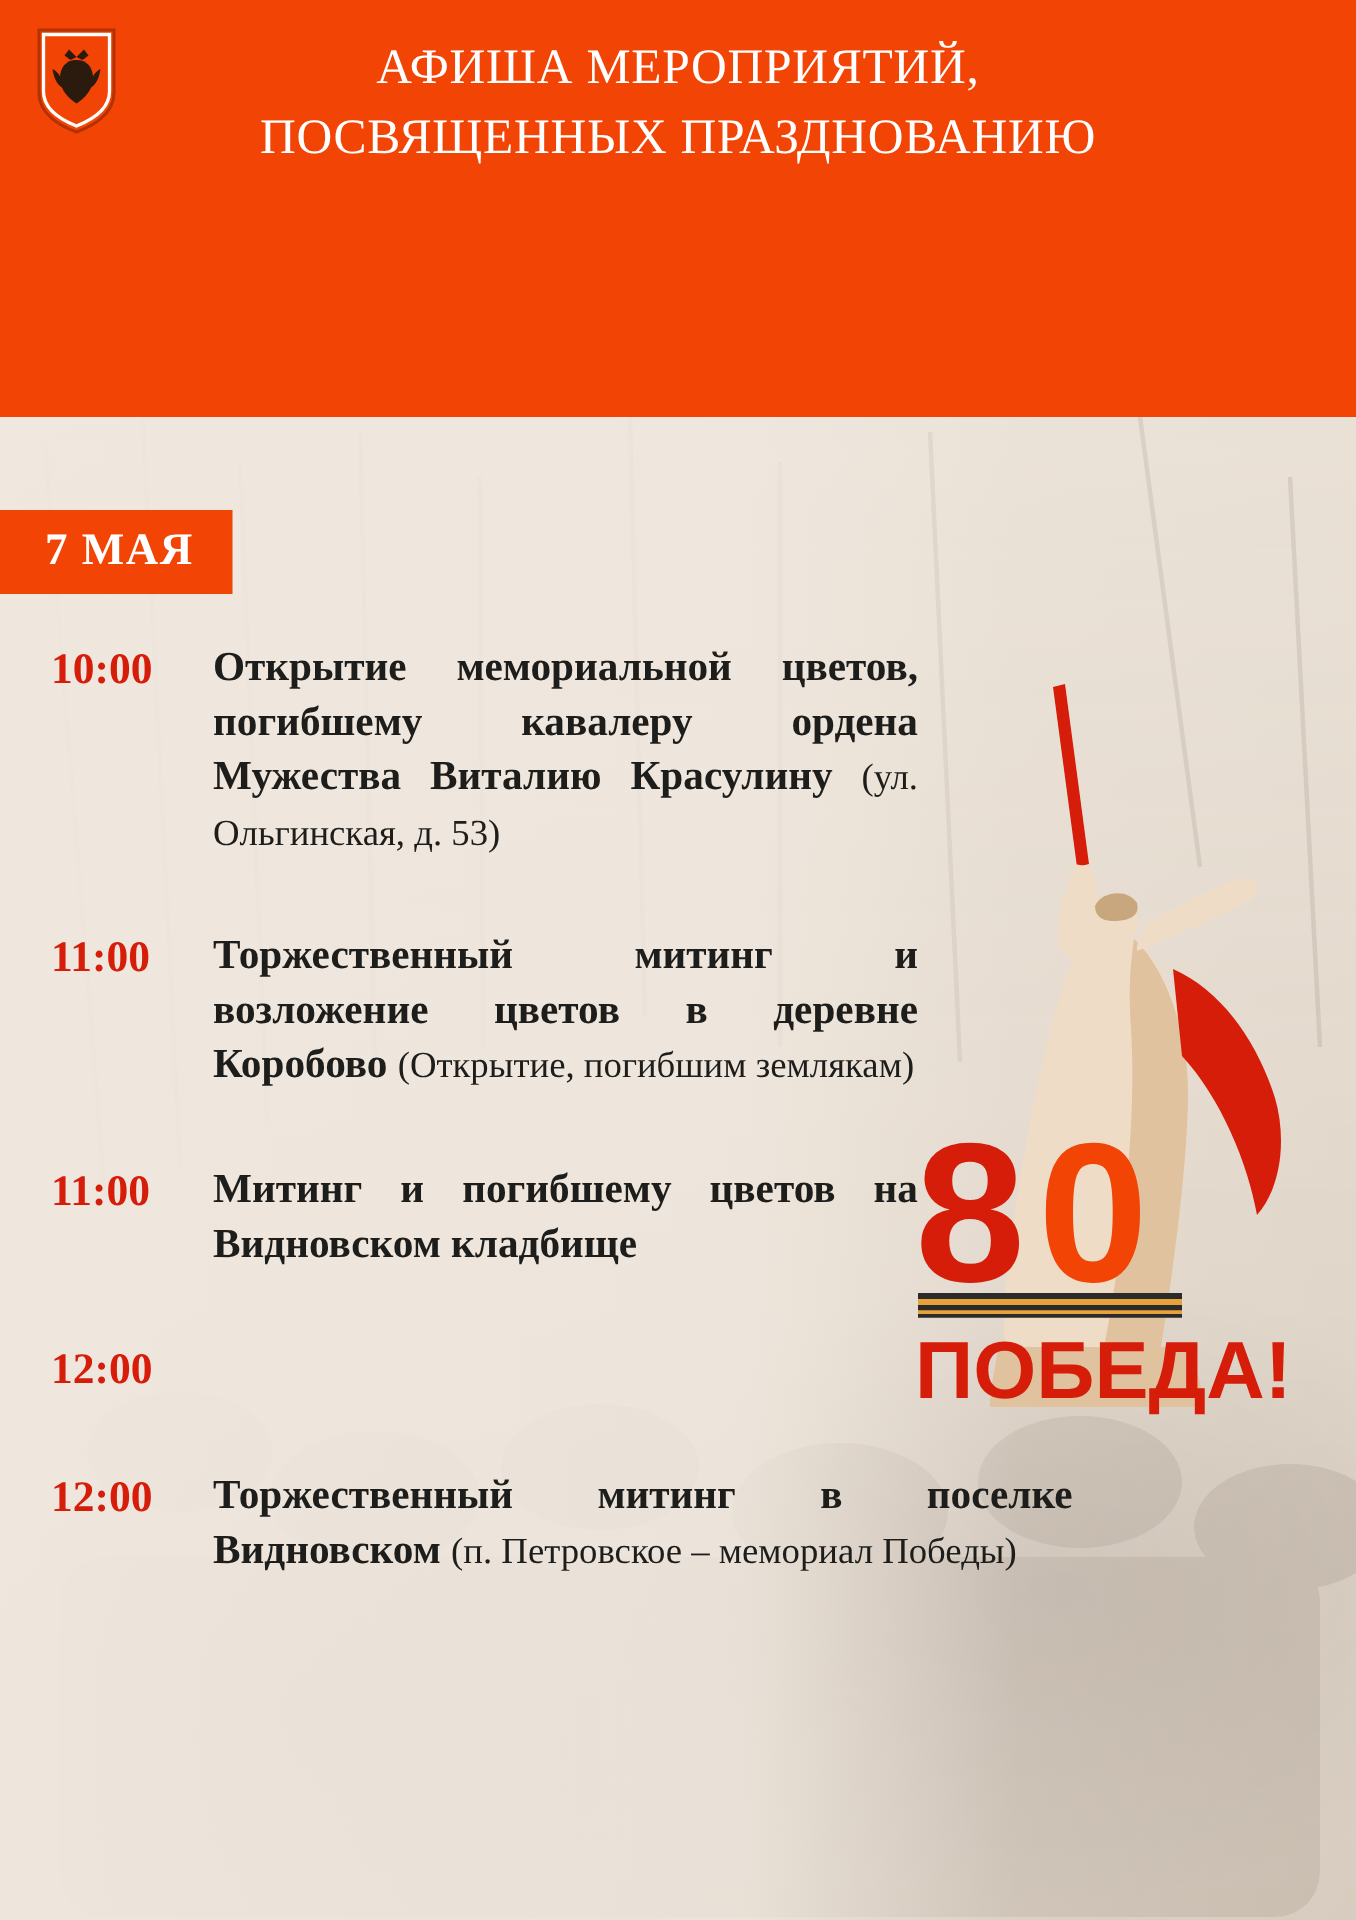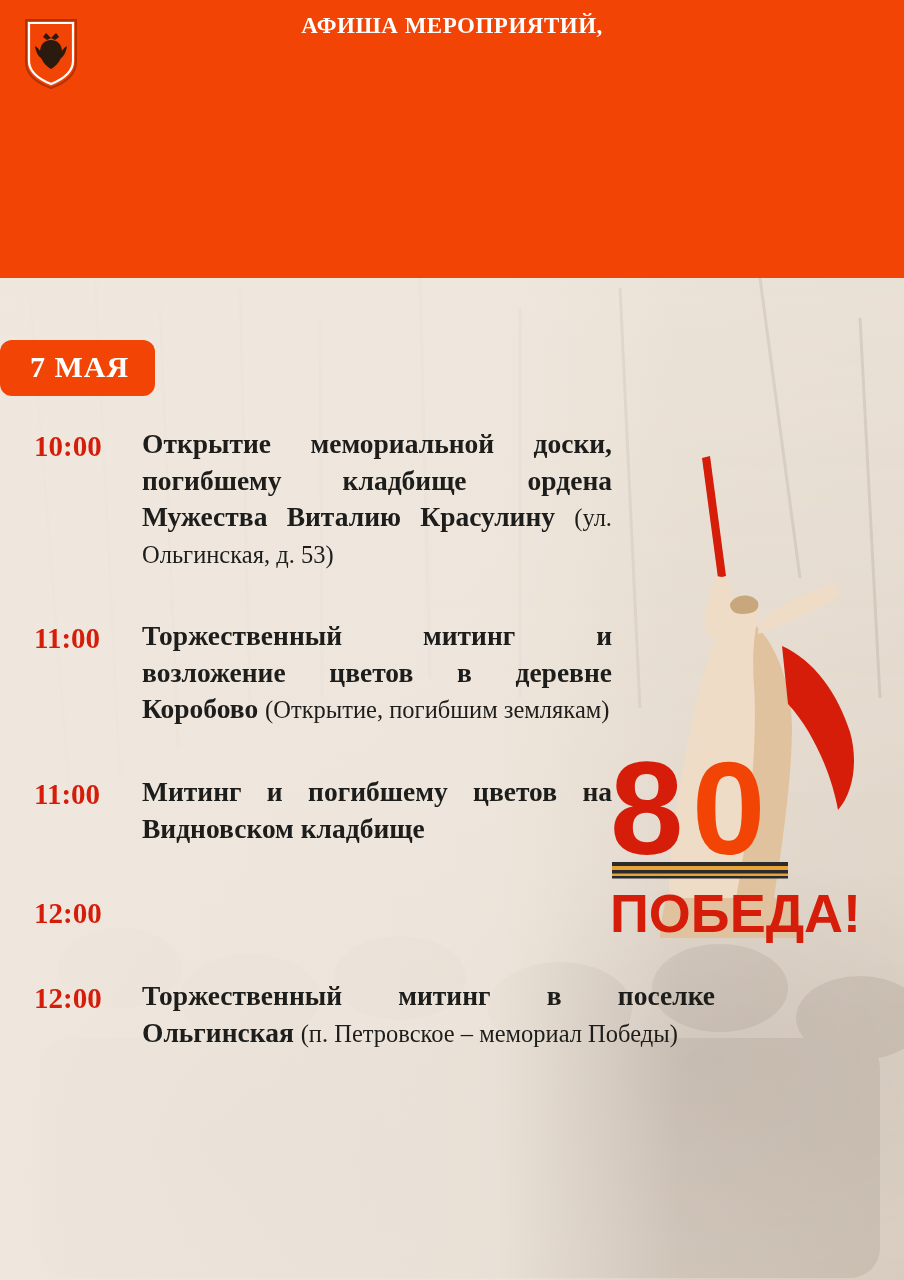--- a/index.html
+++ b/index.html
@@ -26,25 +26,25 @@
     justify-content: center;
   }
   .coat {
     position: absolute;
     left: 22px;
     top: 18px;
     width: 58px;
     height: 72px;
   }
   .header-title {
-    margin-top: 10px;
+    margin-top: 22px;
     text-align: center;
     color: #ffffff;
-    font-weight: bold;
-    font-size: 23px;
+    font-weight: normal;
+    font-size: 33px;
     line-height: 1.42;
     letter-spacing: 0.5px;
     width: 720px;
     text-transform: uppercase;
   }
   .header-title .ln {
     display: block;
     white-space: nowrap;
   }
 
@@ -85,21 +85,20 @@
     left: 0;
     top: 62px;
     background: #f24405;
     color: #fff;
     font-weight: bold;
     font-size: 30px;
     letter-spacing: 1px;
     padding: 10px 26px 12px 30px;
     text-transform: uppercase;
     z-index: 4;
-    border-radius: 12px;
   }
 
   
   .schedule {
     position: absolute;
     left: 0;
     top: 148px;
     width: 748px;
     z-index: 5;
     box-sizing: border-box;
@@ -161,20 +160,21 @@
         <path d="M29 20 l-5 -5 -3 4 4 3 z"></path>
         <path d="M29 22 c7 0 11 5 11 12 0 8 -6 14 -11 17 -5 -3 -11 -9 -11 -17 0 -7 4 -12 11 -12 z"></path>
         <path d="M13 28 c4 2 7 7 8 13 -4 -1 -7 -6 -8 -13 z"></path>
         <path d="M45 28 c-4 2 -7 7 -8 13 4 -1 7 -6 8 -13 z"></path>
       </g>
     </svg>
   </span>
 
   <div class="header-title">
     <span class="ln">АФИША МЕРОПРИЯТИЙ,</span>
+    <span class="ln">ПОСВЯЩЕННЫХ ПРАЗДНОВАНИЮ</span>
   </div>
 </div>
 
 <div class="body-area">
 
   <div class="bg-photo"></div>
 
   <svg class="bg-rifles" viewBox="0 0 904 1002" preserveAspectRatio="none" aria-hidden="true">
     <g stroke="#6b5a4a" stroke-width="3" opacity="0.5">
       <line x1="30" y1="20" x2="70" y2="520"></line>
@@ -237,21 +237,21 @@
     </g>
 
     <text x="4" y="486" font-family="Liberation Sans, sans-serif" font-size="54" font-weight="bold" fill="#d51d0a">ПОБЕДА!</text>
   </svg>
 
   <div class="schedule">
 
     <div class="event narrow">
       <div class="time">10:00</div>
       <div class="desc">
-        <b>Открытие мемориальной доски, погибшему кладбище ордена Мужества Виталию Красулину</b>
+        <b>Открытие мемориальной цветов, погибшему кавалеру ордена Мужества Виталию Красулину</b>
         <span class="place">(ул. Ольгинская, д. 53)</span>
       </div>
     </div>
 
     <div class="event narrow">
       <div class="time">11:00</div>
       <div class="desc">
         <b>Торжественный митинг и возложение цветов в деревне Коробово</b>
         <span class="place">(Открытие, погибшим землякам)</span>
       </div>
@@ -265,19 +265,19 @@
       </div>
     </div>
 
     <div class="event wide">
       <div class="time">12:00</div>
     </div>
 
     <div class="event wide">
       <div class="time">12:00</div>
       <div class="desc">
-        <b>Торжественный митинг в поселке Ольгинская</b>
+        <b>Торжественный митинг в поселке Видновском</b>
         <span class="place">(п. Петровское – мемориал Победы)</span>
       </div>
     </div>
 
   </div>
 </div>
 
 </body></html>

